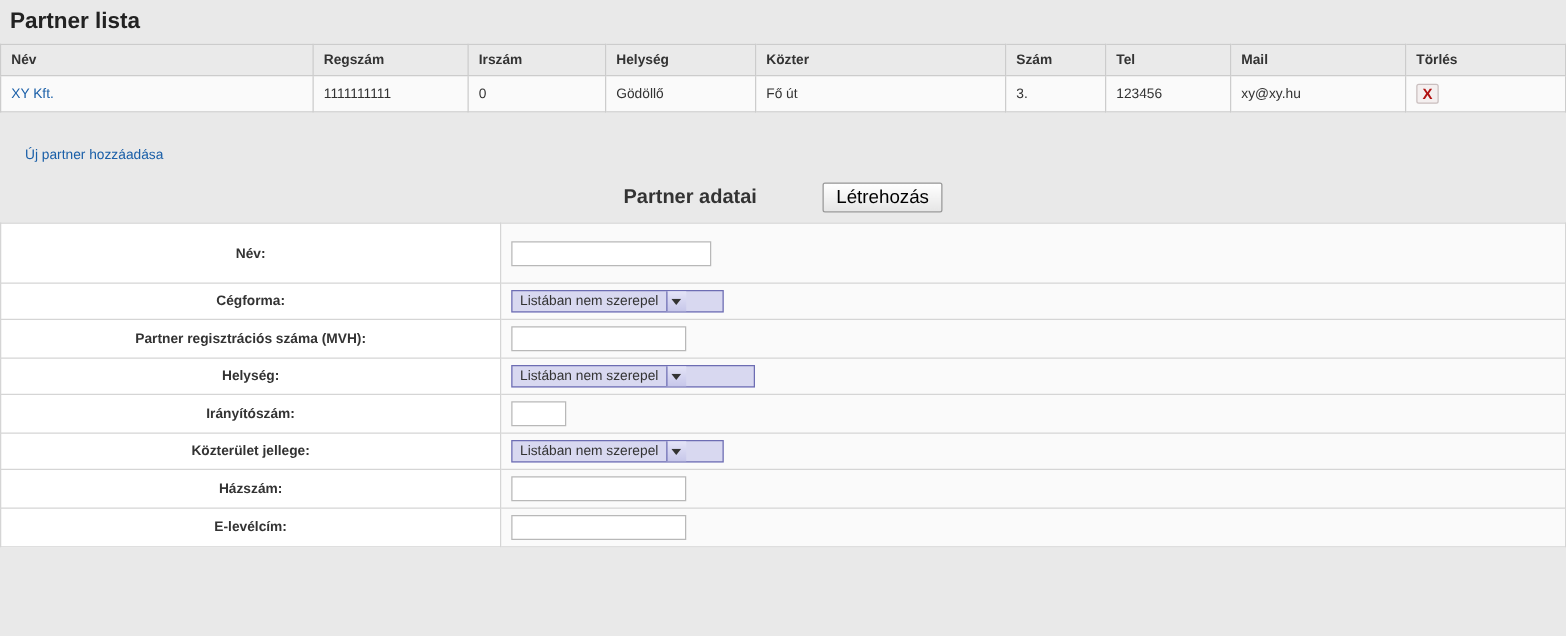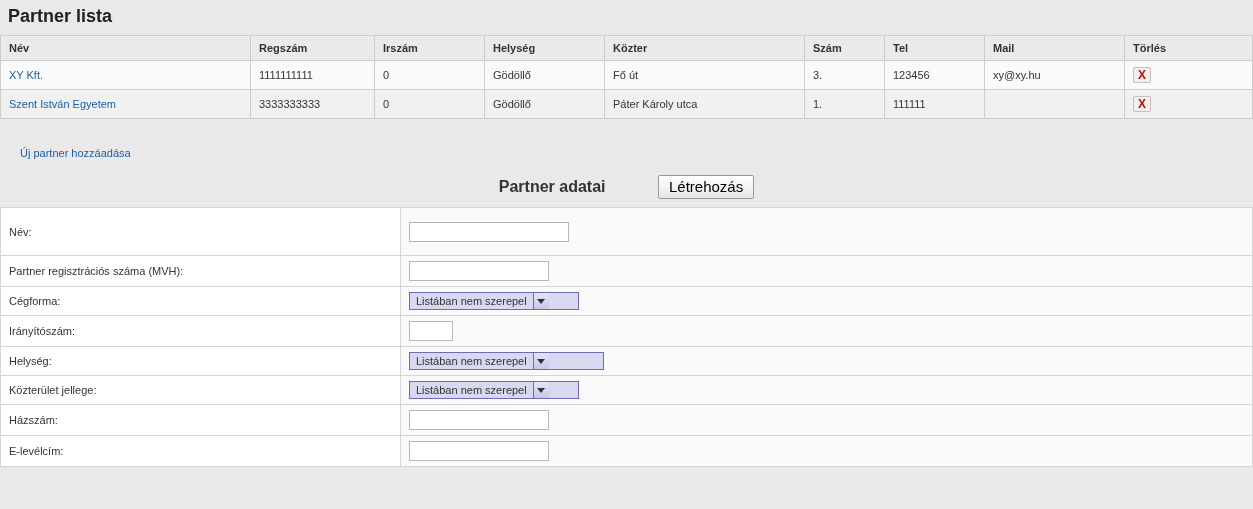--- a/index.html
+++ b/index.html
@@ -70,22 +70,23 @@
   }
   table.form td {
     border:1px solid #d5d5d5;
     padding: 5px 8px;
     font-size:11px;
     vertical-align: middle;
   }
   table.form td.label {
     width: 400px;
     background:#fff;
-    font-weight:normal;
+    font-weight:bold;
     color:#333;
+    text-align:center;
   }
   table.form td.tall { height: 48px; }
   input.txt {
     border:1px solid #b8b8b8;
     height:20px;
     padding:1px 4px;
     font-family: Verdana, Arial, sans-serif;
     font-size:11px;
   }
   .txt-med { width: 160px; }
@@ -143,82 +144,71 @@
       <td><a class="link">XY Kft.</a></td>
       <td>1111111111</td>
       <td>0</td>
       <td>Gödöllő</td>
       <td>Fő út</td>
       <td>3.</td>
       <td>123456</td>
       <td>xy@xy.hu</td>
       <td><span class="delete-x">X</span></td>
     </tr>
-    <tr class="even">
-      <td><a class="link">Szent István Egyetem</a></td>
-      <td>3333333333</td>
-      <td>0</td>
-      <td>Gödöllő</td>
-      <td>Páter Károly utca</td>
-      <td>1.</td>
-      <td>111111</td>
-      <td></td>
-      <td><span class="delete-x">X</span></td>
-    </tr>
   </tbody>
 </table>
 
 <a class="link add-link">Új partner hozzáadása</a>
 
 <div class="section-head">
   <span class="bold">Partner adatai</span>
   <button class="create-btn">Létrehozás</button>
 </div>
 
 <table class="form">
   <tbody>
       <tr>
     <td class="label tall">Név:</td>
     <td class="tall"><input class="txt txt-med" value="" style=""></td>
-  </tr>
-  <tr>
-    <td class="label">Partner regisztrációs száma (MVH):</td>
-    <td><input class="txt txt-sm" value="" style=""></td>
   </tr>
   <tr>
     <td class="label">Cégforma:</td>
     <td>
       <div class="combo w1">
         <span class="combo-text">Listában nem szerepel</span>
         <span class="combo-btn">
           <svg viewBox="0 0 8 5">
                 <polygon points="0,0 8,0 4,5" fill="#333"></polygon>
               </svg>
         </span>
       </div>
     </td>
   </tr>
   <tr>
-    <td class="label">Irányítószám:</td>
-    <td><input class="txt txt-xs" value="" style=""></td>
+    <td class="label">Partner regisztrációs száma (MVH):</td>
+    <td><input class="txt txt-sm" value="" style=""></td>
   </tr>
   <tr>
     <td class="label">Helység:</td>
     <td>
       <div class="combo w2">
         <span class="combo-text">Listában nem szerepel</span>
         <span class="combo-btn">
           <svg viewBox="0 0 8 5">
                 <polygon points="0,0 8,0 4,5" fill="#333"></polygon>
               </svg>
         </span>
       </div>
     </td>
   </tr>
   <tr>
+    <td class="label">Irányítószám:</td>
+    <td><input class="txt txt-xs" value="" style=""></td>
+  </tr>
+  <tr>
     <td class="label">Közterület jellege:</td>
     <td>
       <div class="combo w1">
         <span class="combo-text">Listában nem szerepel</span>
         <span class="combo-btn">
           <svg viewBox="0 0 8 5">
                 <polygon points="0,0 8,0 4,5" fill="#333"></polygon>
               </svg>
         </span>
       </div>

